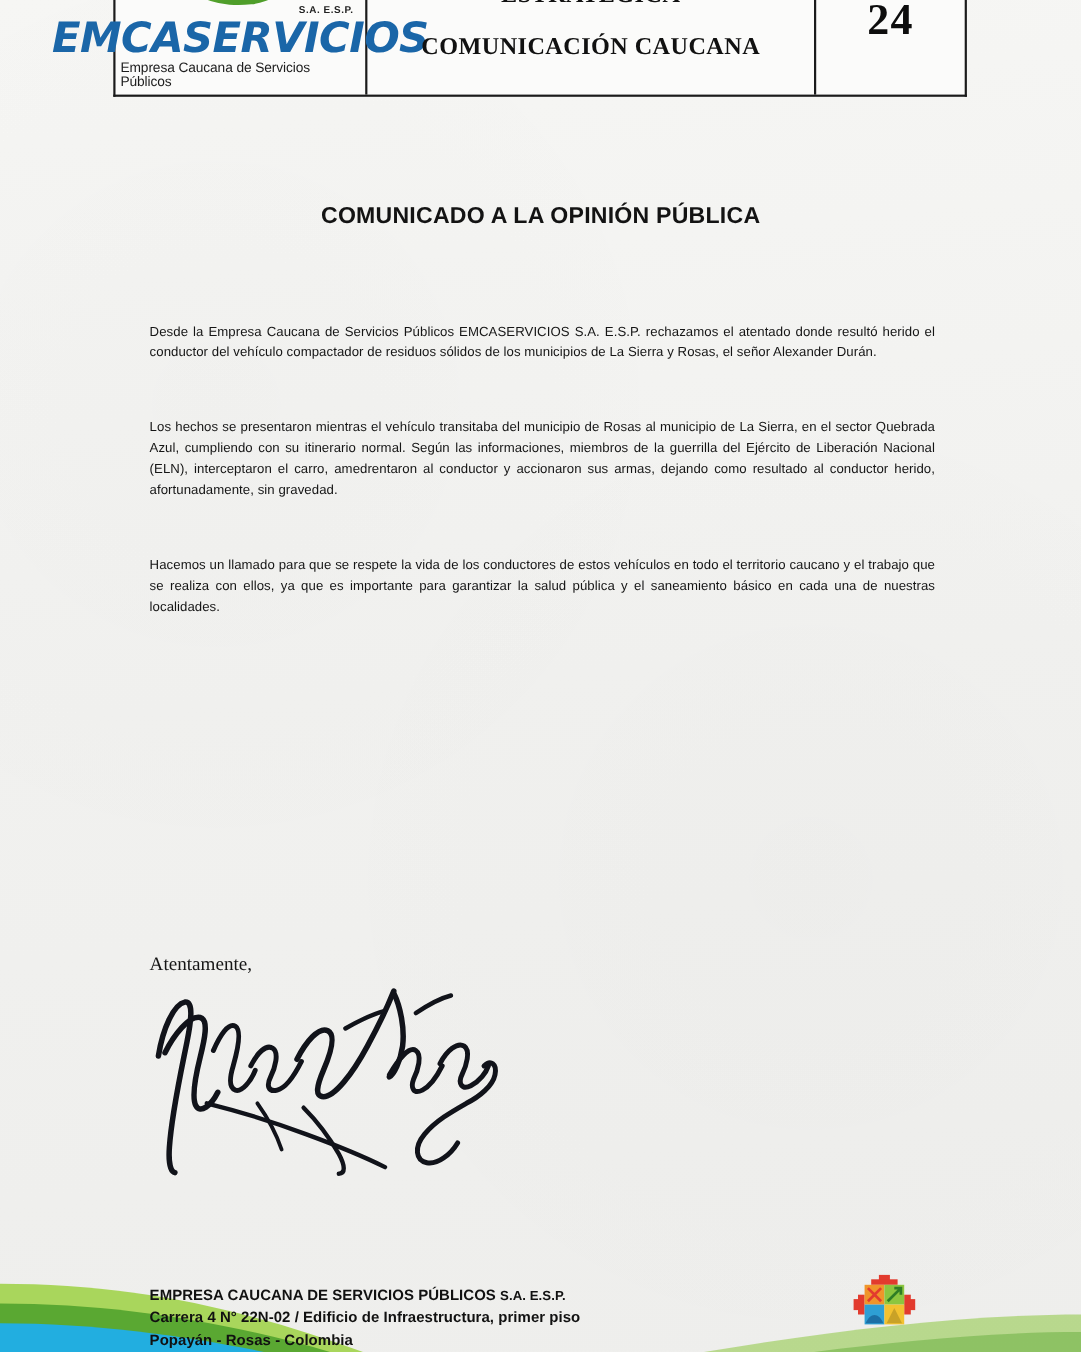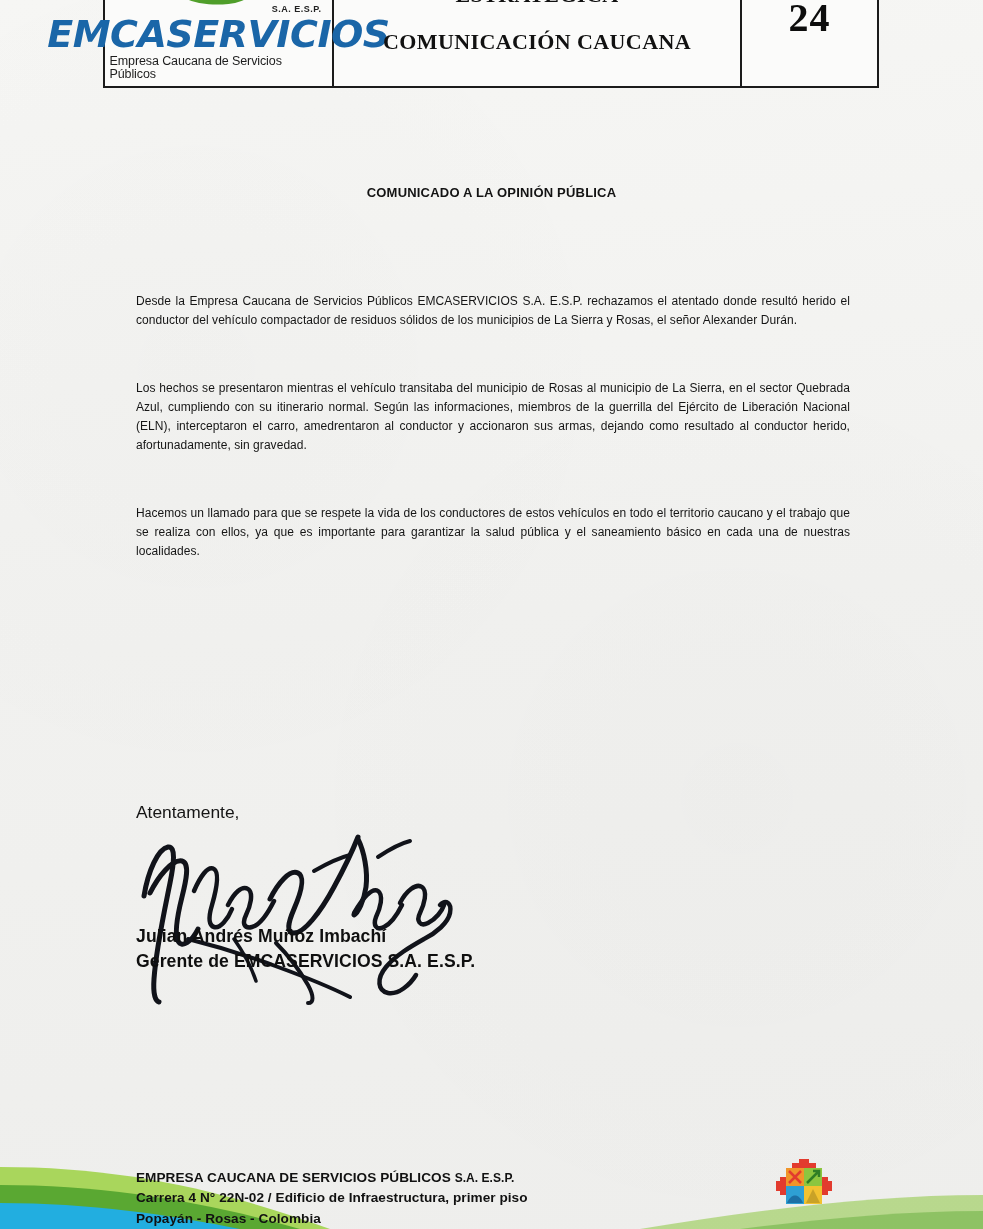--- a/index.html
+++ b/index.html
@@ -147,21 +147,21 @@
     letter-spacing: -0.1px;
   }
 
   
   .doc-title {
     position: absolute;
     left: 0;
     right: 0;
     top: 185px;
     text-align: center;
-    font-size: 13px;
+    font-size: 21px;
     font-weight: bold;
     color: #131313;
     letter-spacing: 0.2px;
   }
 
   
   .body-block {
     position: absolute;
     left: 136px;
     top: 292px;
@@ -174,22 +174,23 @@
     color: #151515;
     margin: 0 0 49px 0;
     letter-spacing: 0.05px;
   }
   .para:last-child { margin-bottom: 16px; }
 
   
   .sig-block {
     position: absolute;
     left: 136px;
-    top: 802px;
+    top: 866px;
     width: 500px;
+    font-family: Liberation Serif, serif;
   }
   .sig-closing {
     font-size: 17.4px;
     color: #151515;
   }
   .sig-area {
     position: relative;
     height: 130px;
     margin-top: 6px;
   }
@@ -321,24 +322,20 @@
           <path d="M250 36 C262 28, 274 22, 282 20" stroke-width="4"></path>
           <path d="M312 84 C318 78, 324 82, 322 92 C320 102, 308 112, 296 118
                    C282 126, 268 134, 258 146 C248 158, 250 170, 260 172
                    C270 174, 282 164, 288 154" stroke-width="4.5"></path>
           <path d="M60 118 C84 124, 118 134, 150 146 C180 157, 206 168, 222 176" stroke-width="4"></path>
           <path d="M148 122 C160 134, 172 150, 180 164 C186 175, 186 182, 180 182" stroke-width="4"></path>
           <path d="M106 118 C116 132, 124 148, 128 160" stroke-width="3.5"></path>
         </g>
       </svg>
 
-      <div class="sig-names">
-        <div class="sig-name">Julian Andrés Muñoz Imbachí</div>
-        <div class="sig-name">Gerente de EMCASERVICIOS S.A. E.S.P.</div>
-      </div>
     </div>
   </div>
 
   <div class="footer">
     <svg class="footer-wave" viewBox="0 0 983 96" preserveAspectRatio="none">
       <path d="M0 34 C120 34, 220 56, 330 96 L0 96 Z" fill="#a9d65c"></path>
       <path d="M0 52 C110 52, 210 70, 300 96 L0 96 Z" fill="#5aa832"></path>
       <path d="M0 70 C90 70, 170 82, 240 96 L0 96 Z" fill="#22aee0"></path>
       <path d="M983 62 C880 62, 760 76, 640 96 L983 96 Z" fill="#8dc63f" opacity="0.55"></path>
       <path d="M983 78 C900 78, 820 86, 740 96 L983 96 Z" fill="#5aa832" opacity="0.45"></path>

